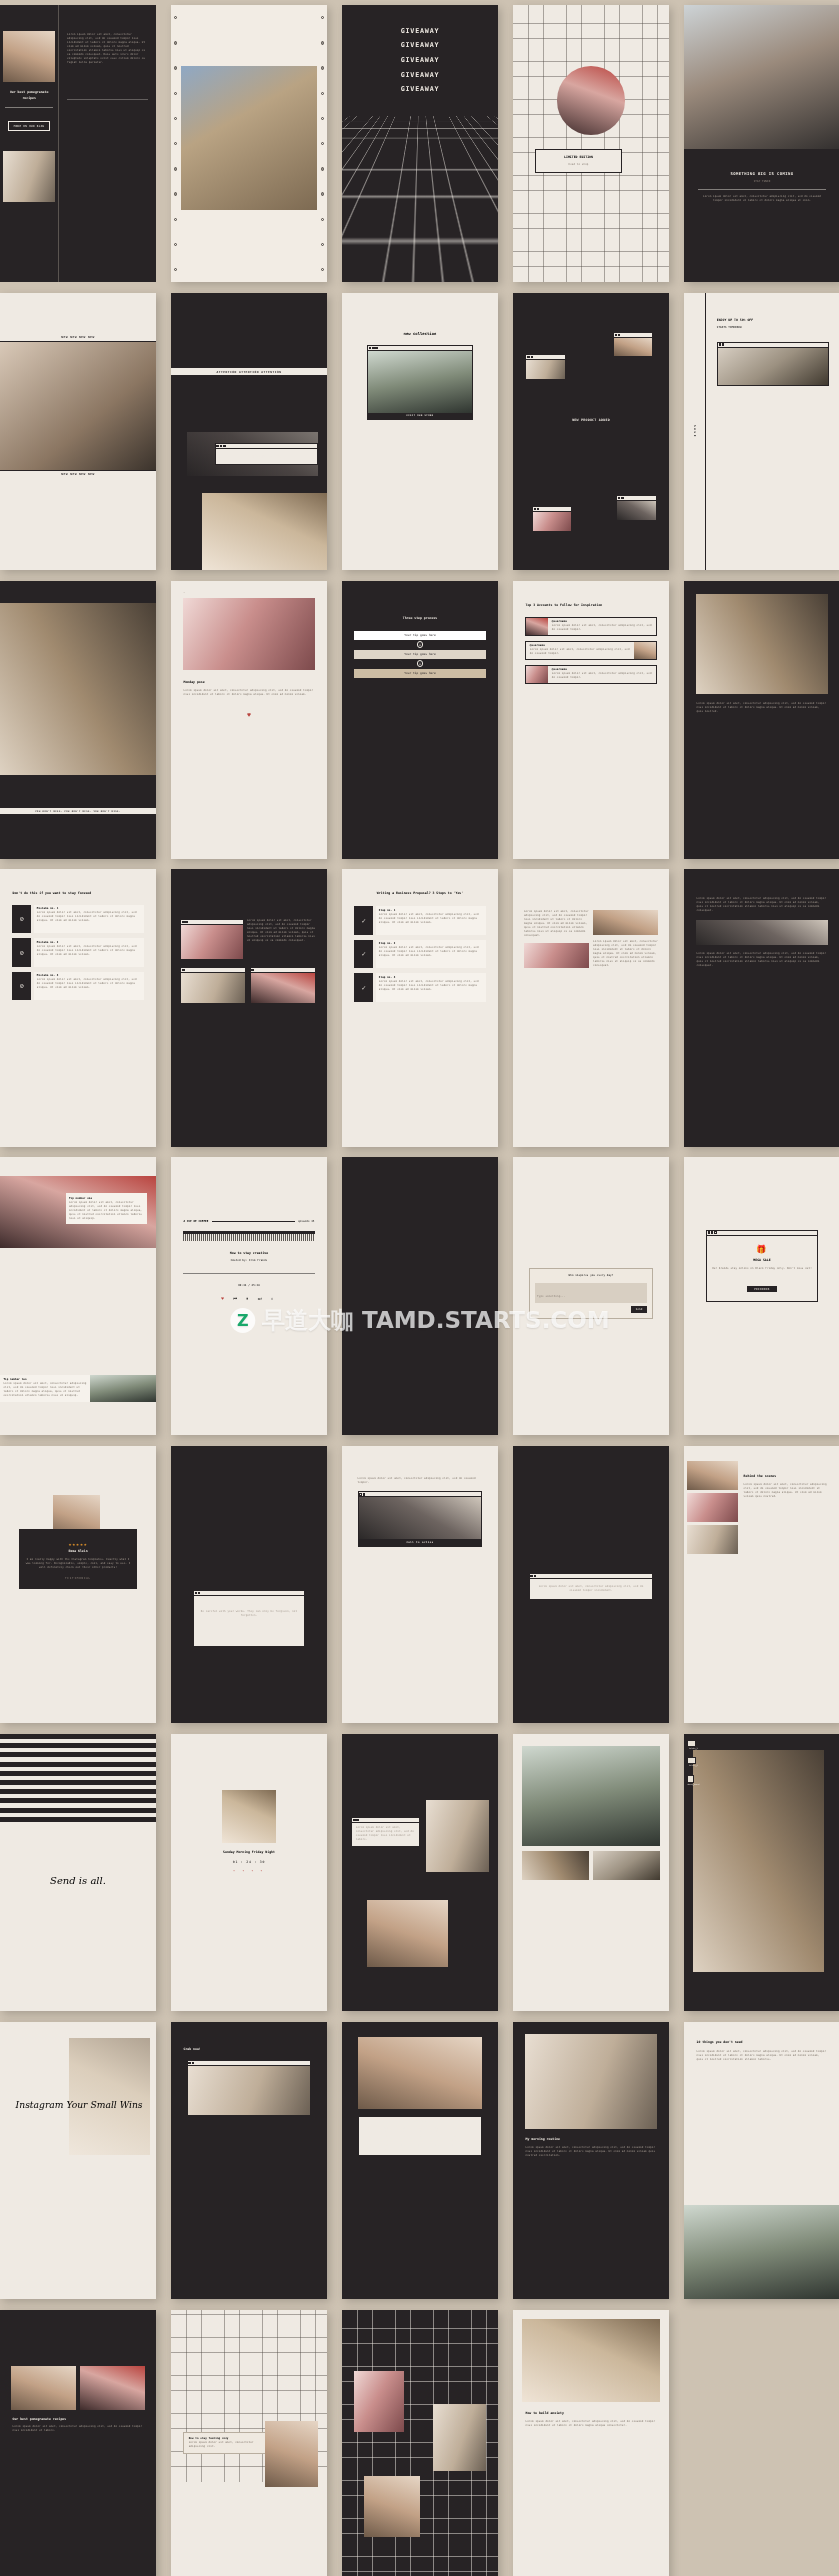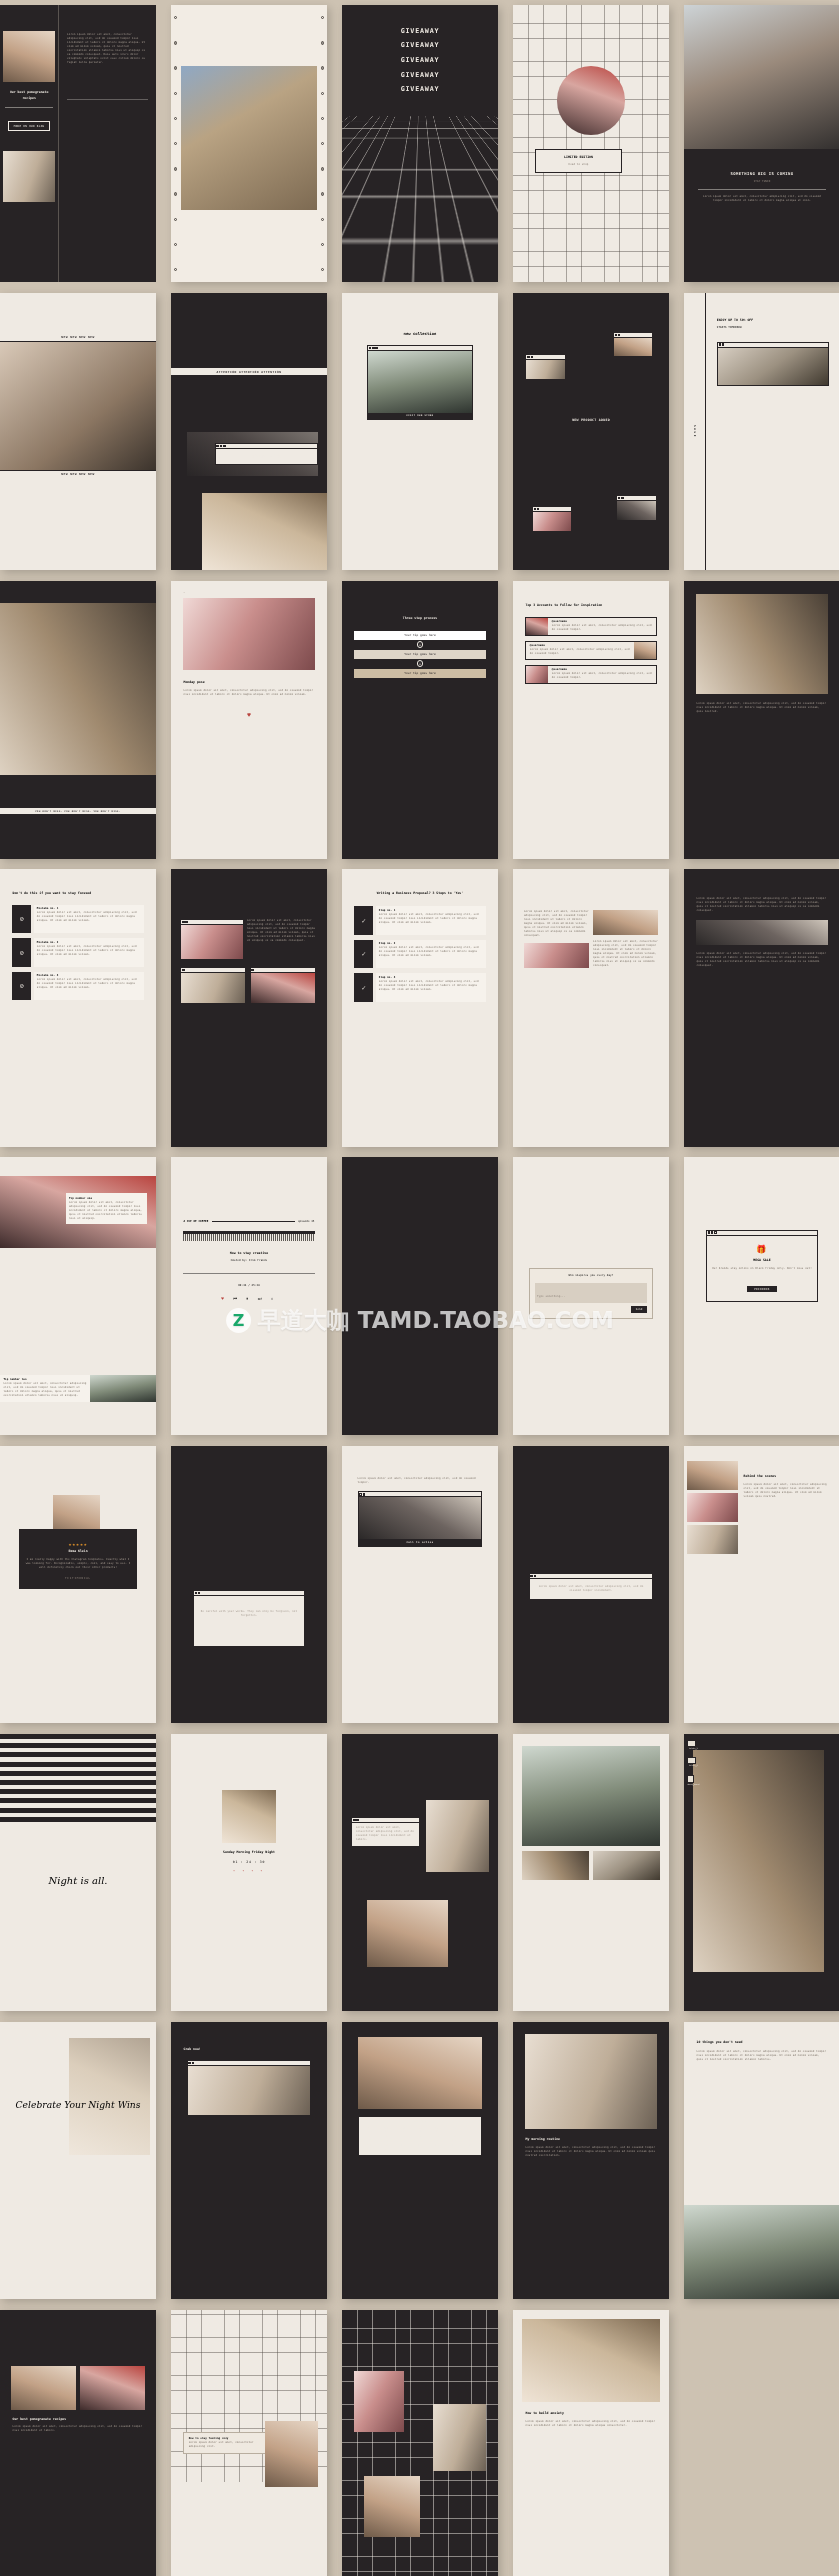--- a/index.html
+++ b/index.html
@@ -101,21 +101,21 @@
   .cal{display:grid;grid-template-columns:repeat(7,1fr);gap:0.8px;font-size:2.4px;text-align:center;}
   .cal div{padding:0.4px 0;}
   .stripes{height:100%;width:100%;
     background:repeating-linear-gradient(180deg,#272325 0 5px,#efeae3 5px 9.2px);}
 </style>
 </head>
 <body>
 
 <div class="watermark">
   <span class="wm-logo">Z</span>
-  <span>早道大咖 TAMD.TAOBAO.COM</span>
+  <span>早道大咖 TAMD.STARTS.COM</span>
 </div>
 
 <div class="grid">
 
   <div class="card dark bleed" style="display:flex;">
     <div style="width:38%;border-right:0.4px solid #5a5450;padding:5px 3.4px;display:flex;flex-direction:column;">
       <div class="thumb ph4" style="margin-top:40%;"></div>
       <div class="t-xs bold ctr" style="margin-top:8.4px;">Our best pomegranate recipes</div>
       <div class="hr" style="margin:6.7px 1.7px;"></div>
       <div class="ctr"><span class="btn">MORE ON OUR BLOG</span></div>
@@ -551,21 +551,21 @@
       <div class="ph9" style="height:28.6px;"></div>
     </div>
     <div style="flex:1;padding:18% 7% 0 3.4px;">
       <div class="t-xs bold">Behind the scenes</div>
       <div class="t-xxs lorem" style="margin-top:4.2px;">Lorem ipsum dolor sit amet, consectetur adipiscing elit, sed do eiusmod tempor nisi incididunt ut labore et dolore magna aliqua. Ut enim ad minim veniam quis nostrud.</div>
     </div>
   </div>
 
   <div class="card">
     <div class="stripes" style="height:32%;"></div>
-    <div class="serif ctr" style="font-size:10px;margin-top:34%;">Night is all.</div>
+    <div class="serif ctr" style="font-size:10px;margin-top:34%;">Send is all.</div>
   </div>
 
 
   <div class="card">
     <div class="ph12" style="width:34%;aspect-ratio:1/1;margin:36% auto 0;"></div>
     <div class="t-xs bold ctr" style="margin-top:6.7px;">Sunday Morning Friday Night</div>
     <div class="t-xs ctr" style="margin-top:5px;letter-spacing:0.8px;">01 : 24 : 30</div>
     <div class="ctr" style="margin-top:4.2px;font-size:3.4px;letter-spacing:2.5px;color:#b9453f;">• • • •</div>
   </div>
 
@@ -602,21 +602,21 @@
       </div>
       <div style="text-align:center;">
         <div style="width:6.7px;height:8.4px;background:#e8e2d8;border:0.4px solid #272325;"></div>
         <div style="font-size:1.8px;color:#efeae3;">about_board</div>
       </div>
     </div>
   </div>
 
   <div class="card">
     <div class="ph12" style="position:absolute;right:4%;top:6%;width:52%;height:42%;opacity:.55;"></div>
-    <div class="serif" style="position:absolute;left:10%;top:28%;font-size:9.2px;line-height:1.35;">Celebrate Your Night Wins</div>
+    <div class="serif" style="position:absolute;left:10%;top:28%;font-size:9.2px;line-height:1.35;">Instagram Your Small Wins</div>
   </div>
 
   <div class="card dark">
     <div class="t-xs bold" style="padding:16% 0 0 8%;">Grab now!</div>
     <div class="win" style="margin:8.4px 10% 0;">
       <div class="wbar">
           <span class="sq"></span>
           <span class="sq"></span>
         </div>
       <div class="ph9" style="height:49px;"></div>

